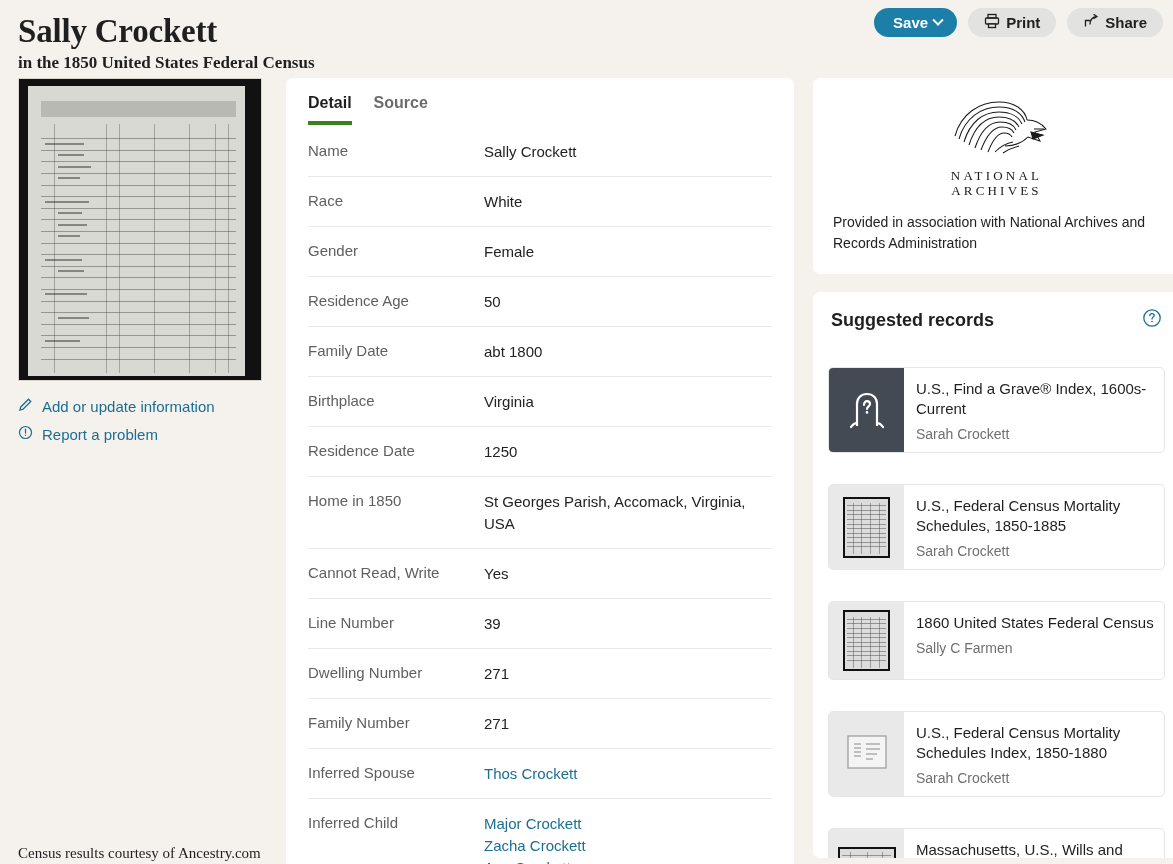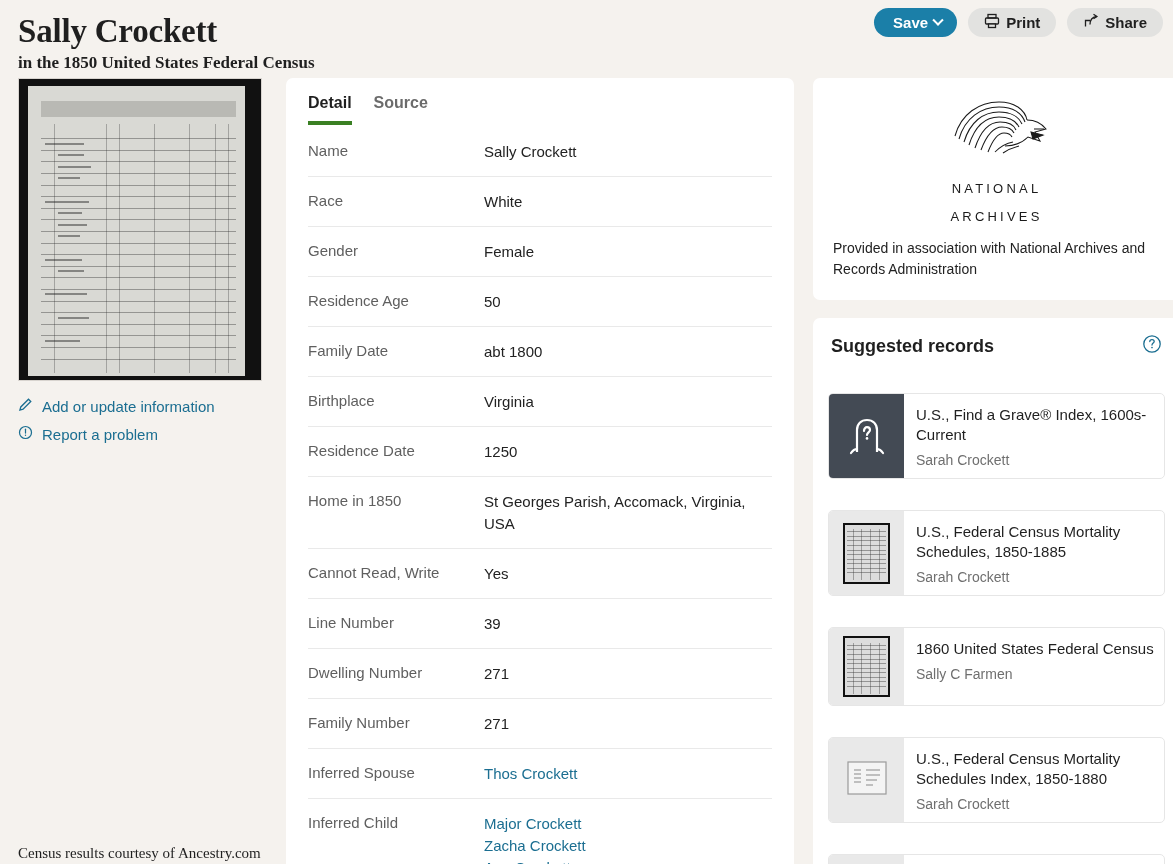--- a/index.html
+++ b/index.html
@@ -176,26 +176,25 @@
   }
 
   
   .card-archives {
     padding: 18px 20px 20px 20px;
     text-align: center;
     margin-bottom: 18px;
   }
   .na-logo { display: flex; flex-direction: column; align-items: center; }
   .na-word {
-    font-family: Liberation Sans, sans-serif;
+    font-family: Liberation Serif, serif;
     font-size: 13px;
     letter-spacing: 3.2px;
     color: #1a1a1a;
     line-height: 15px;
-    margin-top: 13px;
   }
   .na-caption {
     margin-top: 14px;
     font-size: 14px;
     color: #222;
     line-height: 21px;
     text-align: left;
   }
 
   .card-suggested { padding: 16px 15px 0 15px; height: 566px; overflow: hidden; position: relative; }

